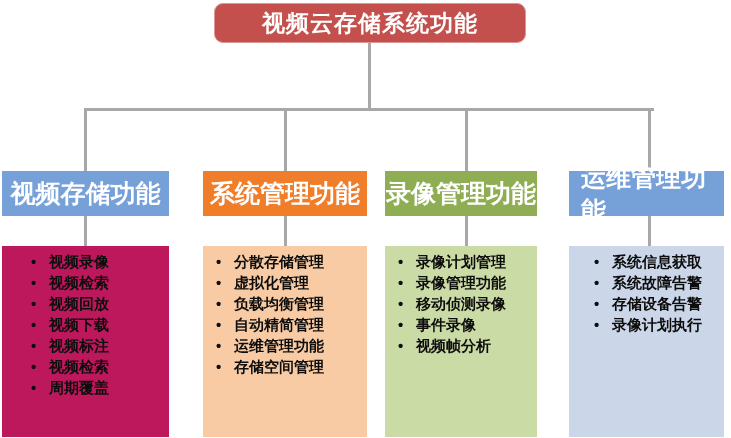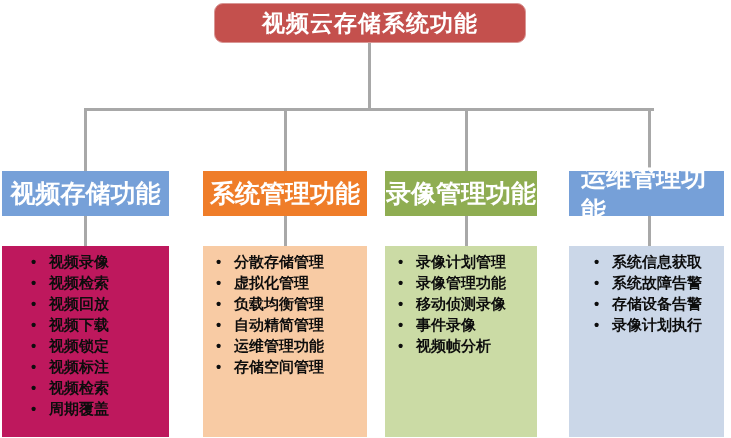--- a/index.html
+++ b/index.html
@@ -85,21 +85,20 @@
 <div class="abs line stub x2"></div>
 <div class="abs line stub x3"></div>
 
 <div class="abs cat-header c0" style="background-color: rgb(118, 160, 216);">视频存储功能</div>
 <div class="abs feature-box c0" style="background-color: #be185d; padding-left: 16px;">
   <ul>
       <li>视频录像</li>
       <li>视频检索</li>
       <li>视频回放</li>
       <li>视频下载</li>
-      <li>视频锁定</li>
       <li>视频标注</li>
       <li>视频检索</li>
       <li>周期覆盖</li>
     </ul>
 </div>
 
 <div class="abs cat-header c1" style="background-color: rgb(239, 125, 41);">系统管理功能</div>
 <div class="abs feature-box c1" style="background-color: rgb(248, 203, 164);">
   <ul>
       <li>分散存储管理</li>

